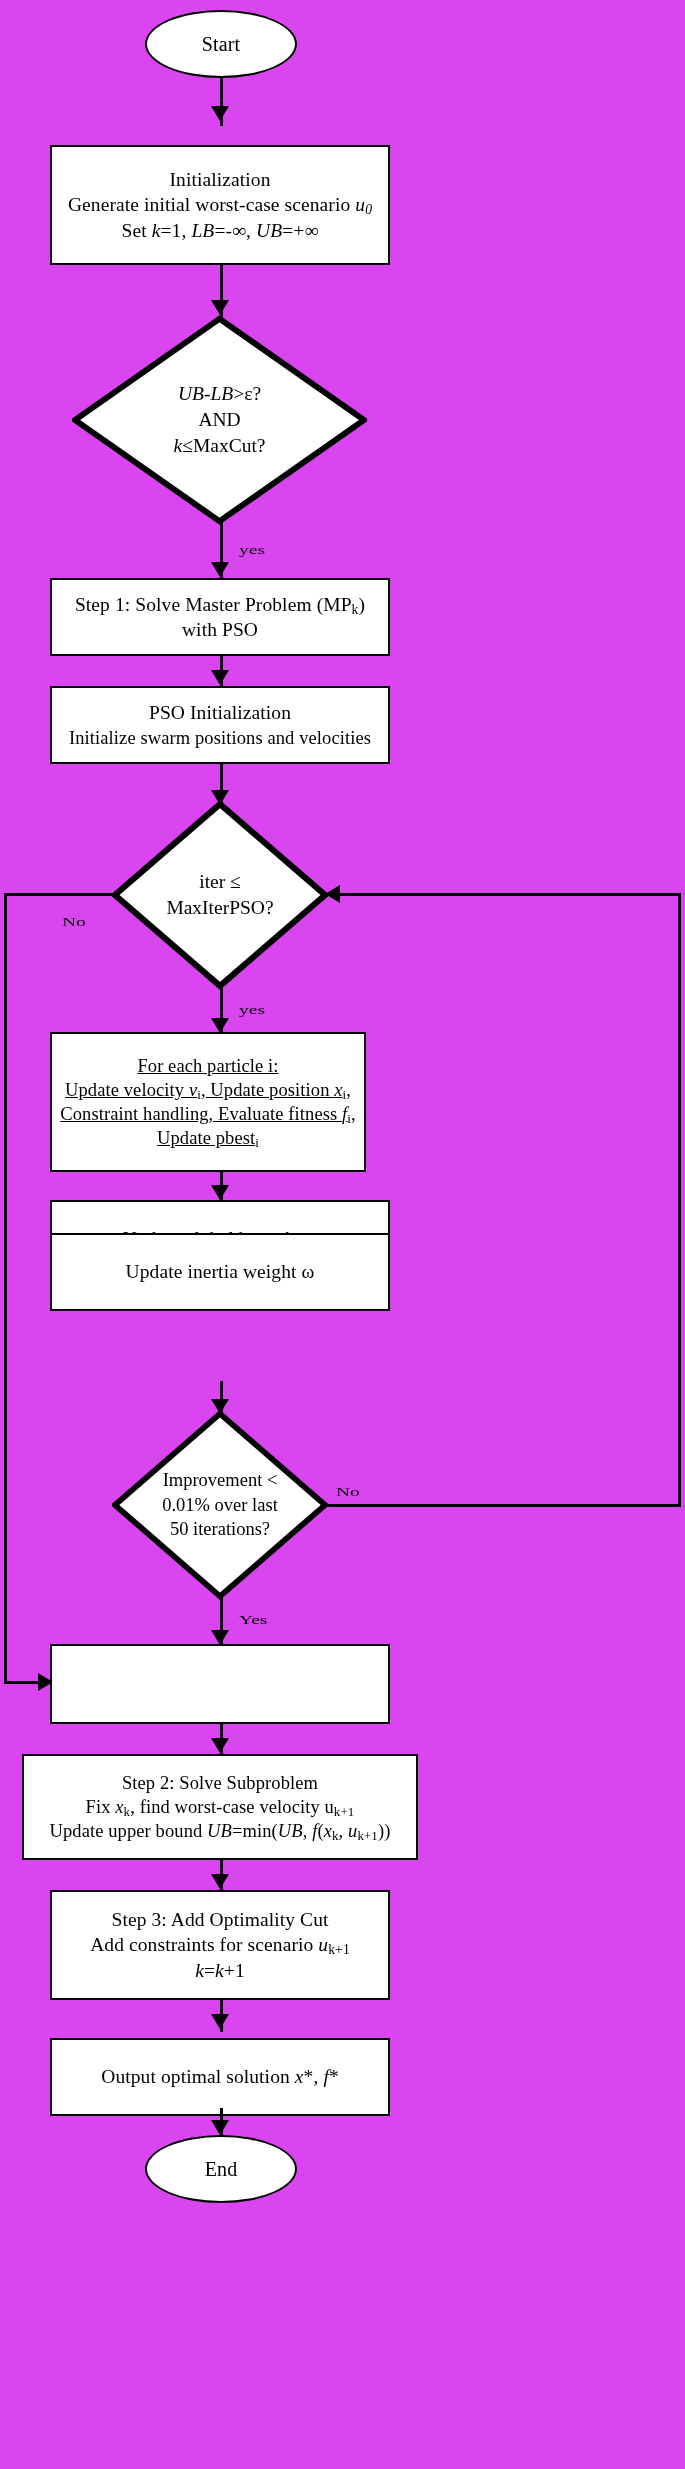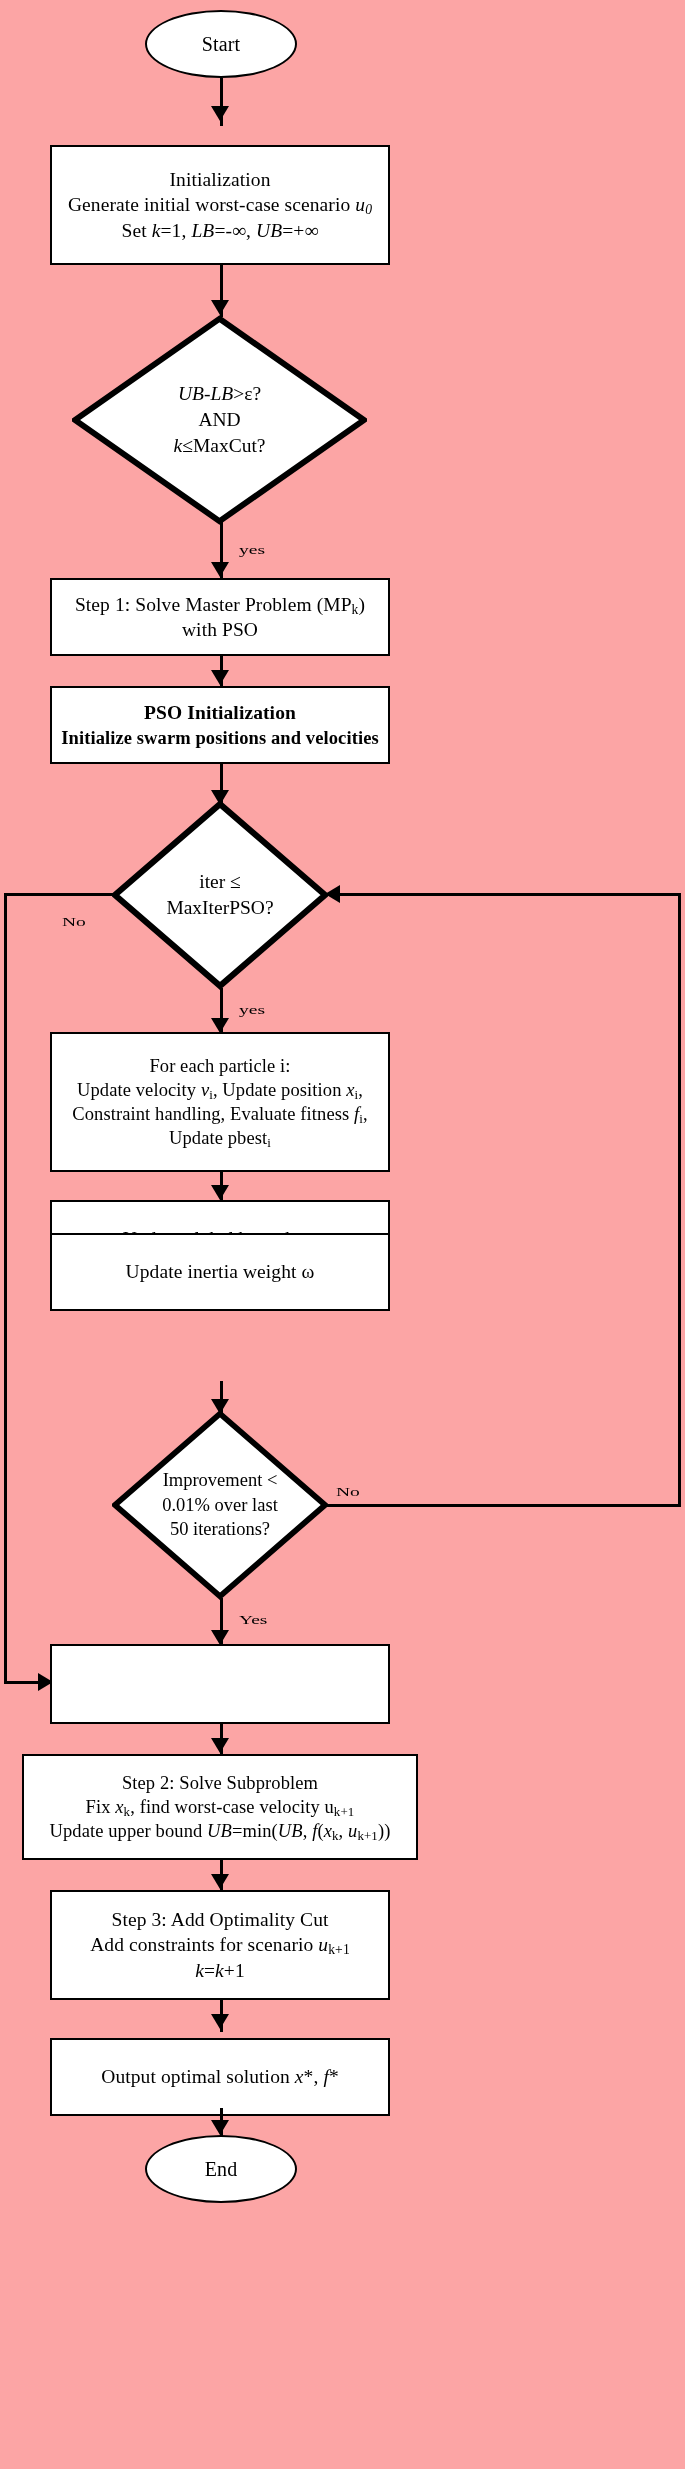--- a/index.html
+++ b/index.html
@@ -9,21 +9,21 @@
     background: #ffffff;
   }
   body {
     font-family: "Liberation Serif", "DejaVu Serif", serif;
     color: #000000;
   }
   #flowchart-root {
     position: relative;
     width: 685px;
     height: 2469px;
-    background: #fca5a5;
+    background: #d946ef;
     overflow: hidden;
   }
   
   .node {
     position: absolute;
     display: flex;
     flex-direction: column;
     align-items: center;
     justify-content: center;
     text-align: center;
@@ -146,21 +146,21 @@
   <div class="node proc" style="left: 50px; top: 578px; width: 340px; height: 78px; transform: none; transform-origin: center center; border-width: 2.5px;">
     <div class="nowrap">
       <span>Step 1: Solve Master Problem (MP</span><sub>k</sub><span>)</span>
     </div>
     <div>with PSO</div>
   </div>
 
   <div class="line vline" style="left: 219.5px; top: 656px; height: 32px;"></div>
   <div class="arrowhead-down" style="left: 211px; top: 670px;"></div>
 
-  <div class="node proc" style="left: 50px; top: 686px; width: 340px; height: 78px; transform: none; transform-origin: center center; border-width: 2.5px; font-weight: bold;">
+  <div class="node proc" style="left: 50px; top: 686px; width: 340px; height: 78px; transform: none; transform-origin: center center; border-width: 2.5px;">
     <div>PSO Initialization</div>
     <div class="nowrap" style="font-size:18.5px;">Initialize swarm positions and velocities</div>
   </div>
 
   <div class="line vline" style="left: 219.5px; top: 764px; height: 40px;"></div>
   <div class="arrowhead-down" style="left: 211px; top: 790px;"></div>
 
   <div class="diamond-wrap" style="left: 112px; top: 800px; width: 216px; height: 190px;">
     <svg class="diamond-shape" viewBox="0 0 216 140" preserveAspectRatio="none">
       <polygon points="108,3 213,70 108,137 3,70" fill="#ffffff" stroke="#000000" stroke-width="5"></polygon>
@@ -174,21 +174,21 @@
   <div class="line hline" style="left: 4px; top: 893px; width: 112px;"></div>
   <div class="line vline" style="left: 4px; top: 893px; height: 791px;"></div>
   <div class="line hline" style="left: 4px; top: 1681px; width: 48px;"></div>
   <div class="arrowhead-right" style="left: 38px; top: 1673px;"></div>
   <div class="edge-label" style="left: 62px; top: 912px; transform: scaleY(0.653301); transform-origin: center center;">No</div>
 
   <div class="line vline" style="left: 219.5px; top: 988px; height: 46px;"></div>
   <div class="arrowhead-down" style="left: 211px; top: 1018px;"></div>
   <div class="edge-label" style="left: 239px; top: 1000px; transform: scaleY(0.653301); transform-origin: center center;">yes</div>
 
-  <div class="node proc" style="left: 50px; top: 1032px; width: 340px; height: 140px; font-size: 18.5px; transform: none; transform-origin: center center; border-width: 2.5px;">
+  <div class="node proc" style="left: 50px; top: 1032px; width: 316px; height: 140px; font-size: 18.5px; transform: none; transform-origin: center center; border-width: 2.5px; text-decoration: underline;">
     <div>For each particle i:</div>
     <div class="nowrap">
       <span>Update velocity </span><span class="ital">v</span><sub>i</sub><span>, Update position </span><span class="ital">x</span><sub>i</sub><span>,</span>
     </div>
     <div class="nowrap">
       <span>Constraint handling, Evaluate fitness </span><span class="ital">f</span><sub>i</sub><span>,</span>
     </div>
     <div class="nowrap">
       <span>Update pbest</span><sub>i</sub>
     </div>

